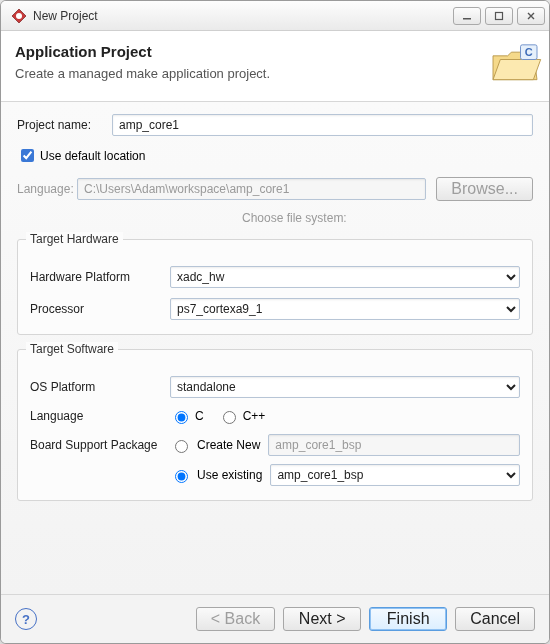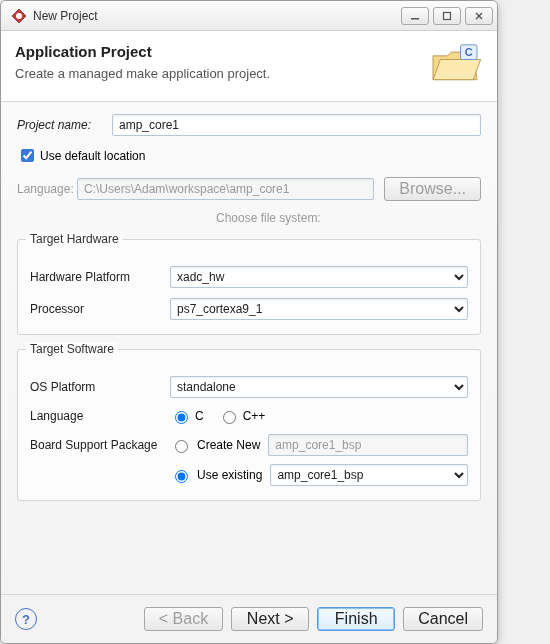--- a/index.html
+++ b/index.html
@@ -1,53 +1,53 @@
 <!DOCTYPE html>
 <html><head>
 <meta charset="utf-8">
 <style>
   * { box-sizing: border-box; font-family: "Segoe UI", Tahoma, sans-serif; }
   body { margin: 0; padding: 0; background: #f0f0f0; }
   .window {
-    width: 498px; height: 644px; margin: 0;
+    width: 550px; height: 644px; margin: 0;
     background: #fff; border: 1px solid #9a9a9a; border-radius: 6px;
     display: flex; flex-direction: column; overflow: hidden;
     box-shadow: 0 2px 8px rgba(0,0,0,0.25);
   }
   .titlebar {
     height: 30px; display: flex; align-items: center;
     background: linear-gradient(#fdfdfd, #eaeaea);
     border-bottom: 1px solid #cfcfcf; padding: 0 4px;
   }
   .titlebar .app-icon { width: 16px; height: 16px; margin: 0 6px; }
   .titlebar .title { font-size: 12px; color: #333; flex: 1; }
   .winbtn {
     width: 28px; height: 18px; border: 1px solid #a9a9a9; border-radius: 3px;
     background: linear-gradient(#fcfcfc,#e7e7e7); margin-left: 4px;
     display: flex; align-items: center; justify-content: center;
     font-size: 11px; color: #444; cursor: pointer;
   }
   .header {
-    background: #fff; padding: 10px 14px 14px 14px;
+    background: #fff; padding: 10px 6px 14px 14px;
     border-bottom: 1px solid #d7d7d7; display: flex; align-items: flex-start;
   }
   .header-text { flex: 1; }
   .header h1 { font-size: 15px; font-weight: 600; margin: 2px 0 6px 0; color: #222; }
   .header p { font-size: 13px; margin: 0; color: #555; }
   .header-icon { width: 56px; height: 44px; margin-left: 8px; margin-top: 2px; }
   .body {
     flex: 1; padding: 12px 16px 8px 16px;
     background: linear-gradient(#fafafa,#f3f3f3);
     overflow: auto;
   }
   .row { display: flex; align-items: center; margin-bottom: 10px; font-size: 12px; }
   .row label.lbl { color: #222; }
   .row.disabled label.lbl, .row.disabled .textin, .row.disabled select { color: #9a9a9a; }
   .lbl { width: 130px; flex-shrink: 0; }
-  .lbl.short { width: 95px; font-style: italic; }
+  .lbl.short { width: 95px; }
   .textin {
     flex: 1; height: 22px; border: 1px solid #b7c5d6; border-radius: 2px;
     padding: 2px 6px; font-size: 12px; background: #fff; color: #222;
     box-shadow: inset 0 1px 2px rgba(0,0,0,0.08);
   }
   .textin[disabled] { background: #f6f6f6; color: #9a9a9a; }
   select.textin { padding: 1px 2px; }
   .checkbox-row { display: flex; align-items: center; margin: 10px 0 12px 0; font-size: 12px; }
   .checkbox-row input { margin-right: 6px; accent-color: #3a78d6; }
   .btn {

